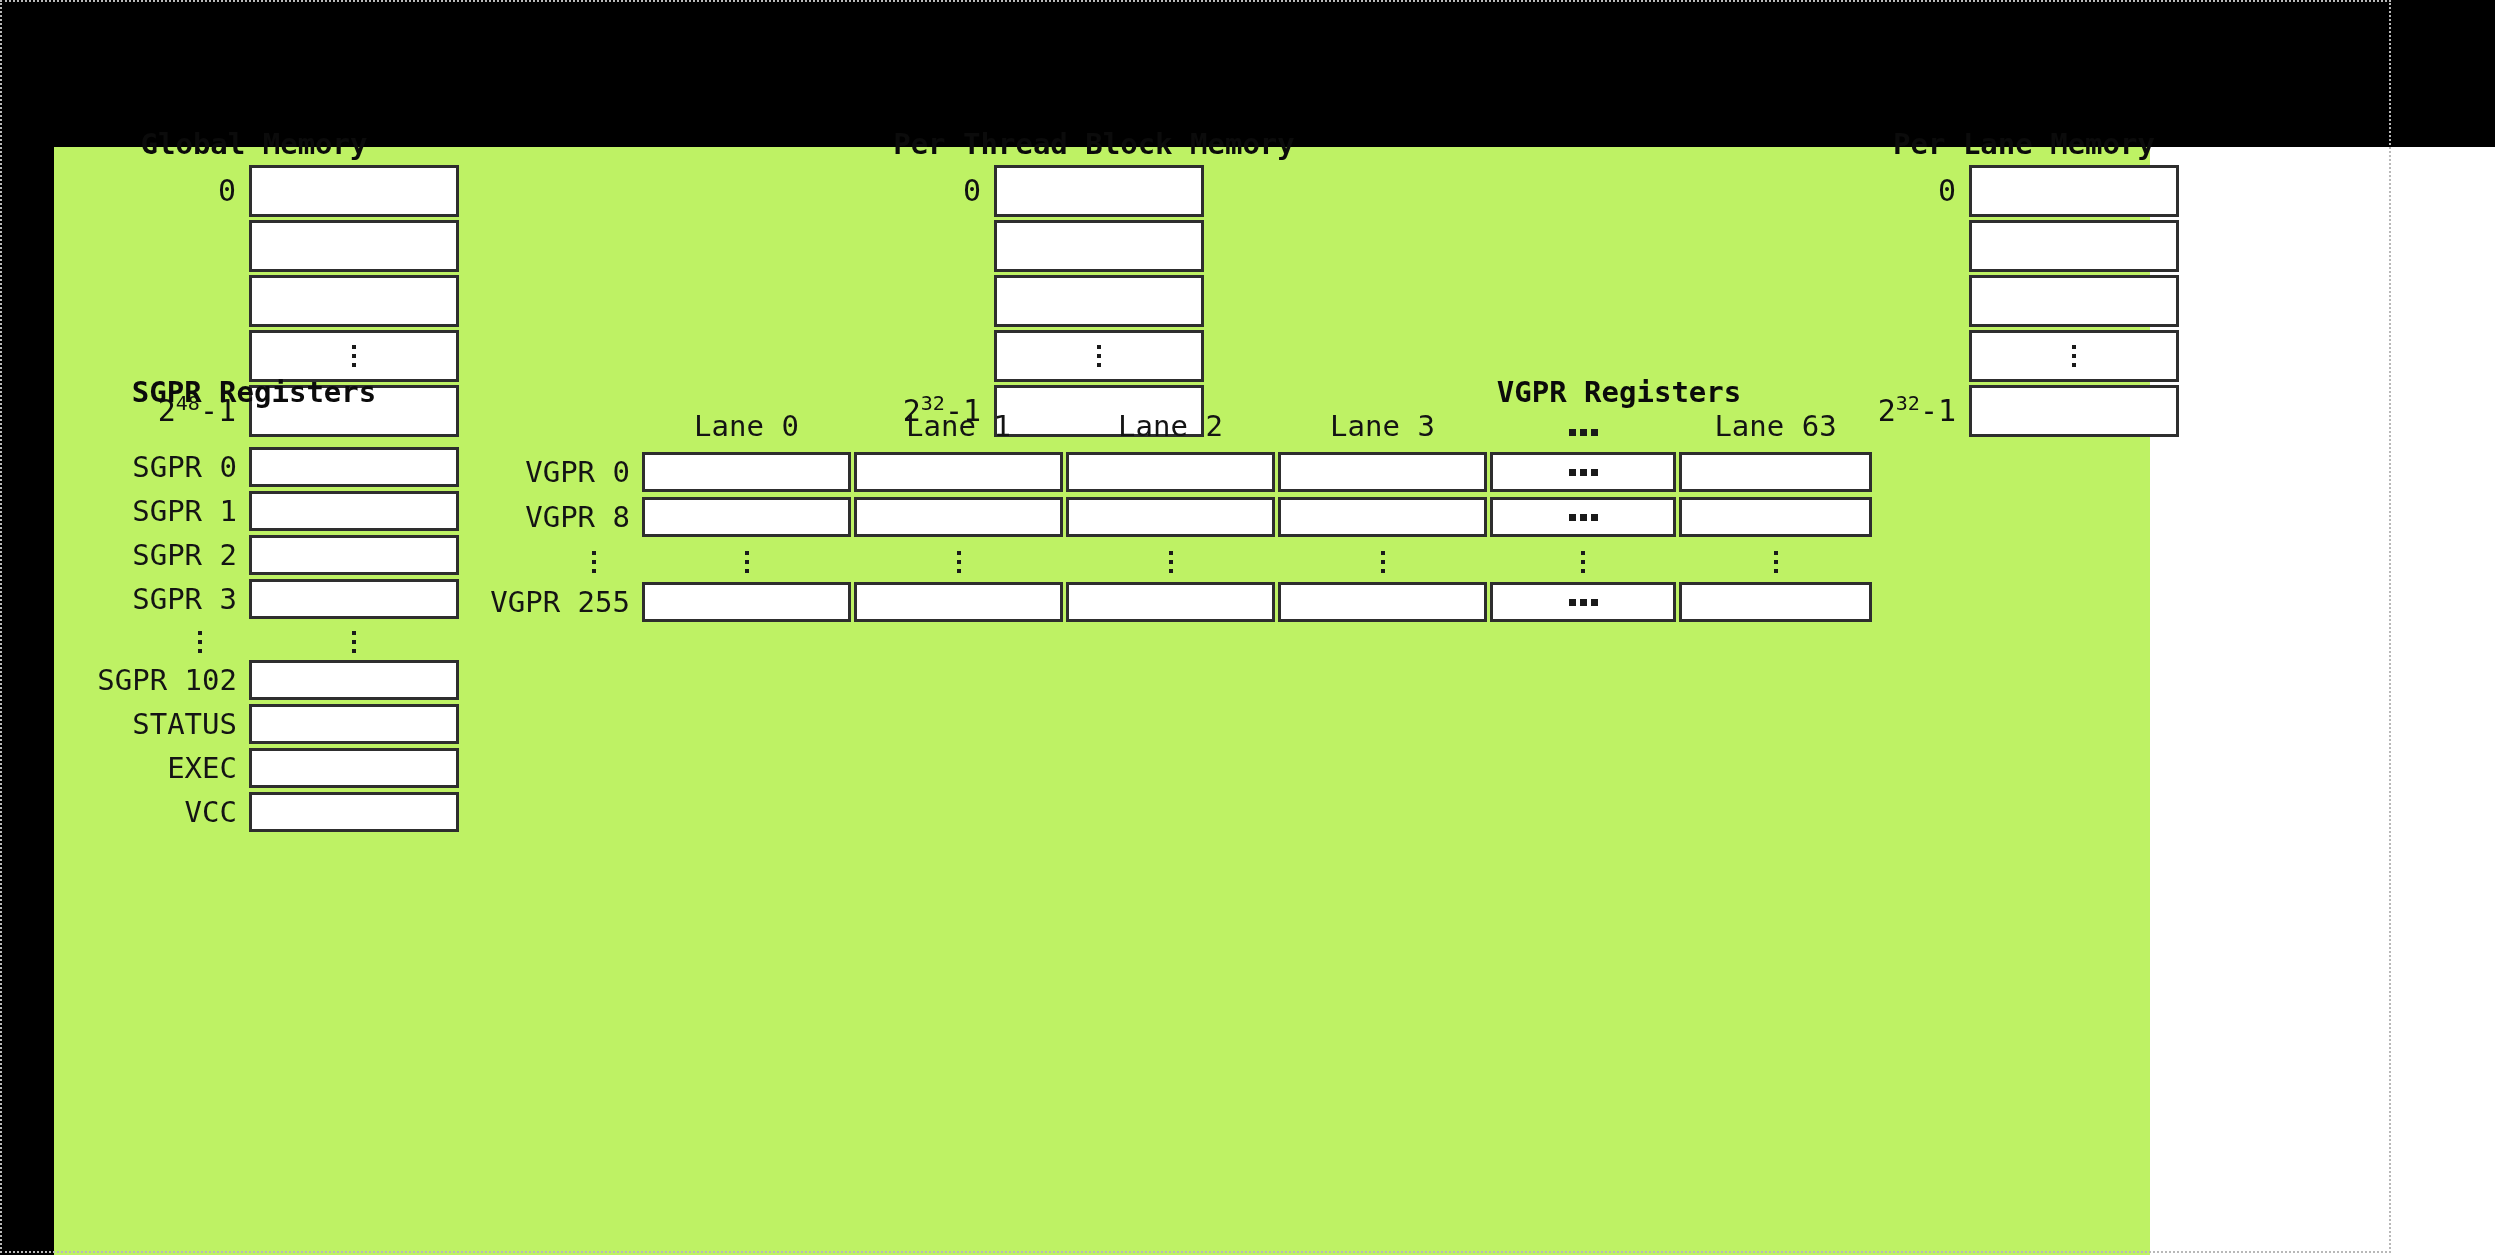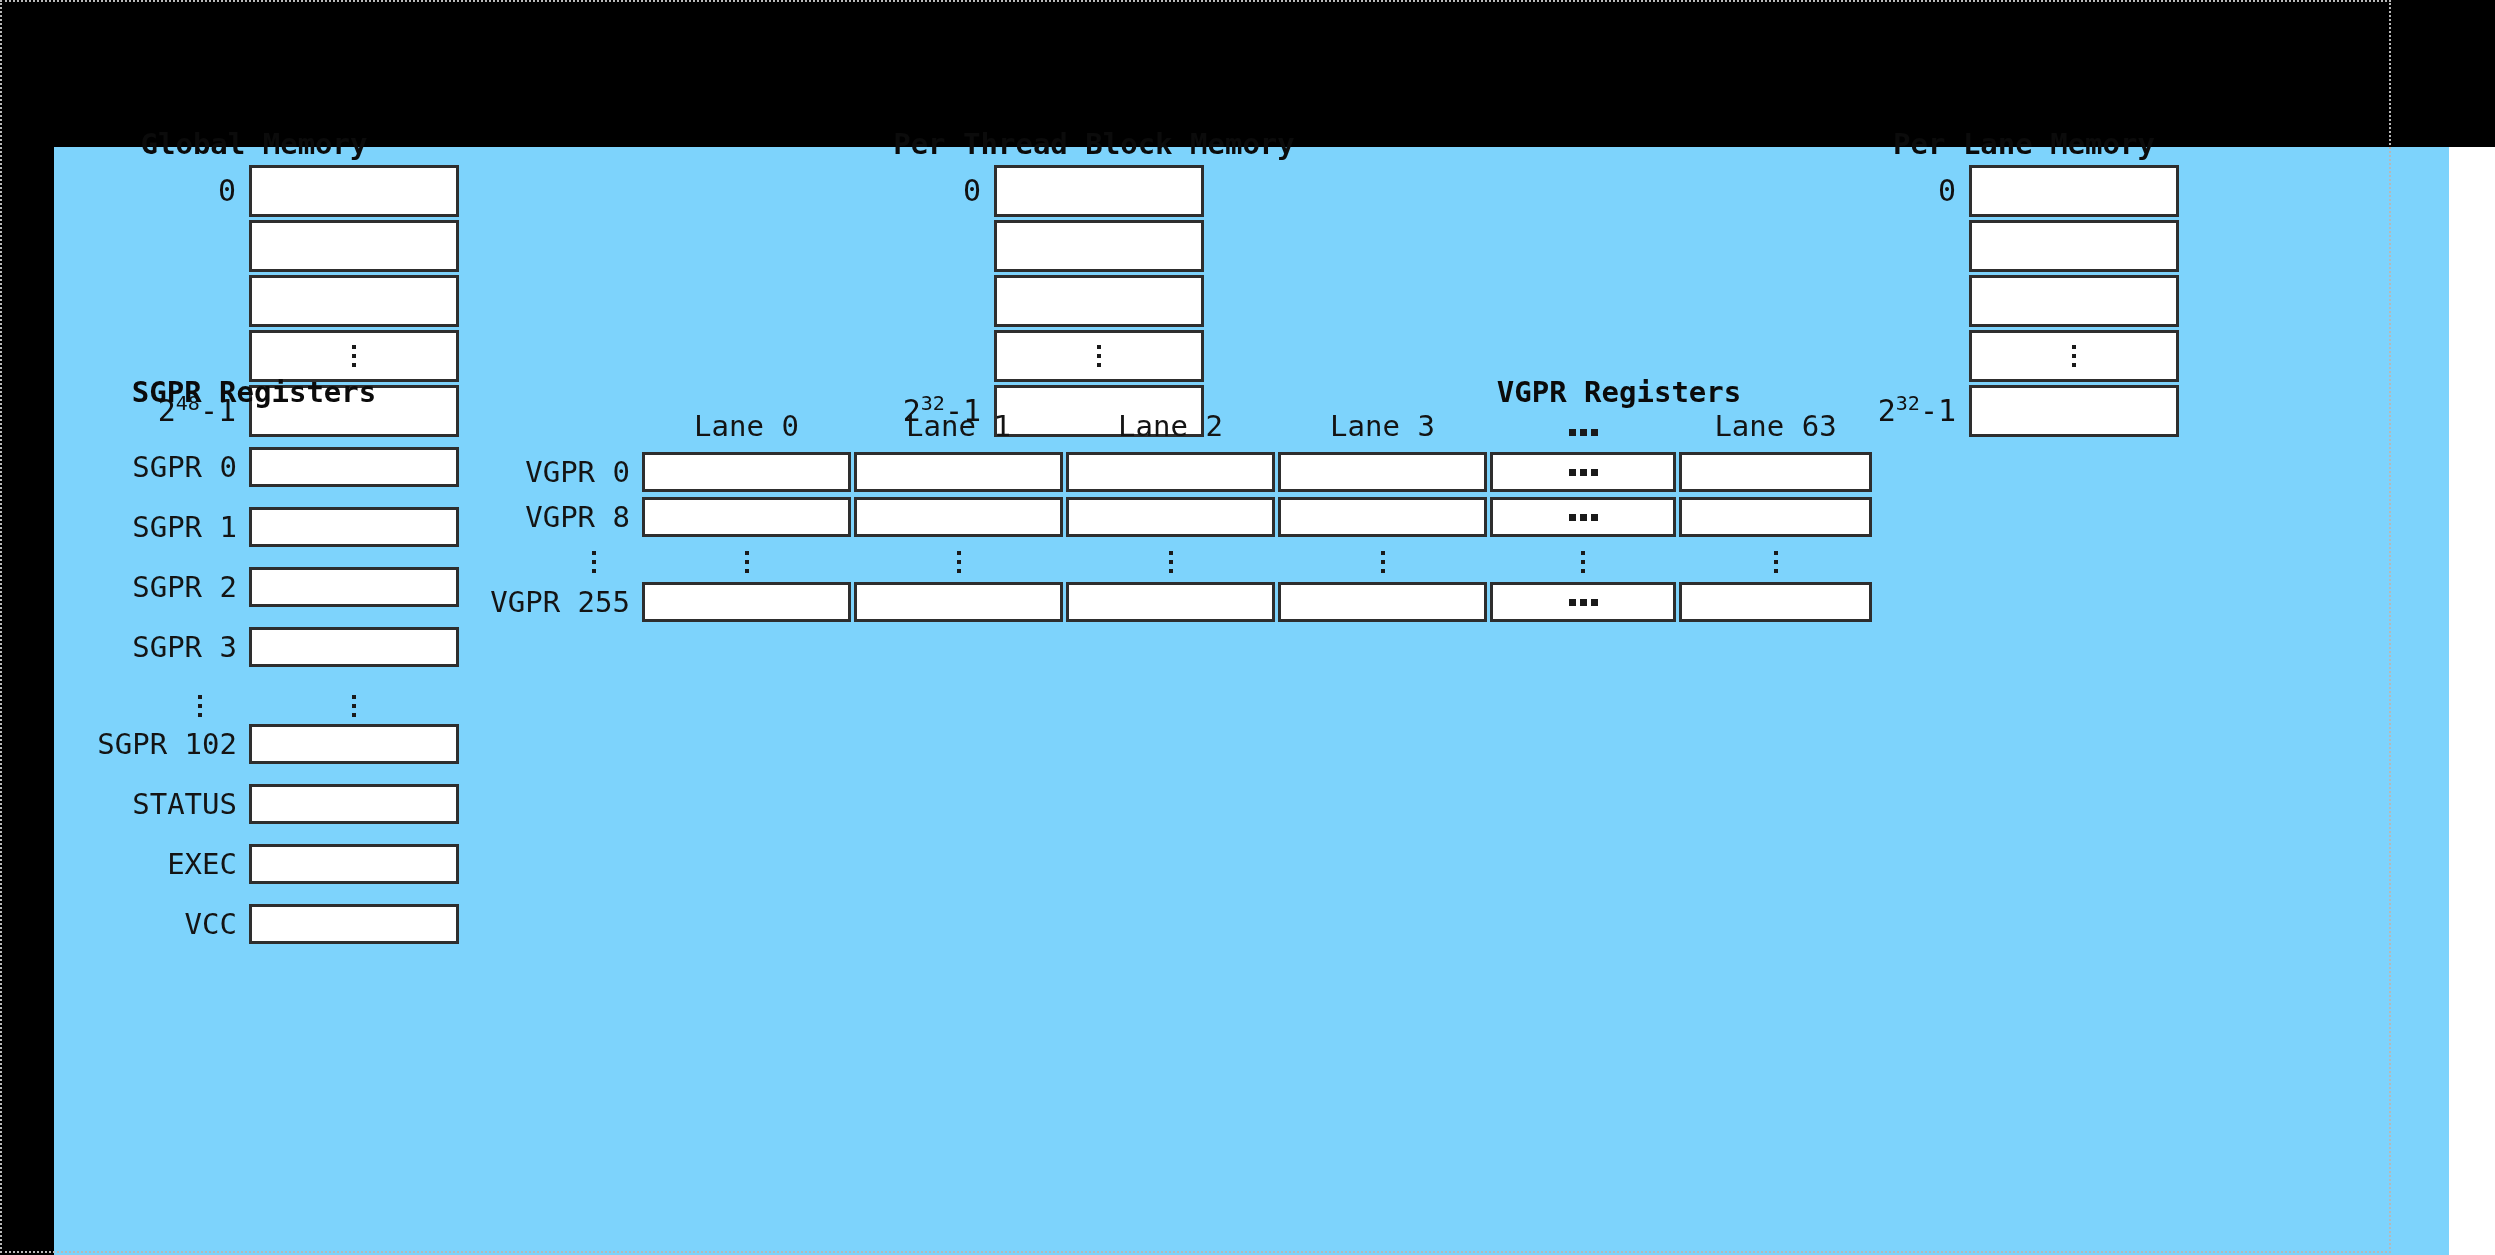--- a/index.html
+++ b/index.html
@@ -40,23 +40,23 @@
     border: 2px dotted #b8b8b8;
     box-sizing: border-box;
     pointer-events: none;
     z-index: 6;
   }
 
   
   .canvas {
     position: absolute;
     left: 54px; top: 147px;
-    width: 2395px;
+    width: 2096px;
     height: 1108px;
-    background: #7dd3fc;
+    background: #bef264;
     z-index: 3;
   }
 
   
   .section-title {
     position: absolute;
     font-weight: bold;
     font-size: 29px;
     color: #0b0b0b;
     letter-spacing: 0px;
@@ -129,21 +129,21 @@
     background: #1a1a1a;
   }
 
   
   .sgpr-table {
     position: absolute;
   }
   .sgpr-row {
     position: relative;
     height: 40px;
-    margin-bottom: 20px;
+    margin-bottom: 4px;
   }
   .sgpr-row .cell { height: 40px; }
   .sgpr-label {
     position: absolute;
     right: calc(100% + 12px);
     top: 50%;
     transform: translateY(-50%);
     font-size: 29px;
     color: #141414;
     white-space: nowrap;

